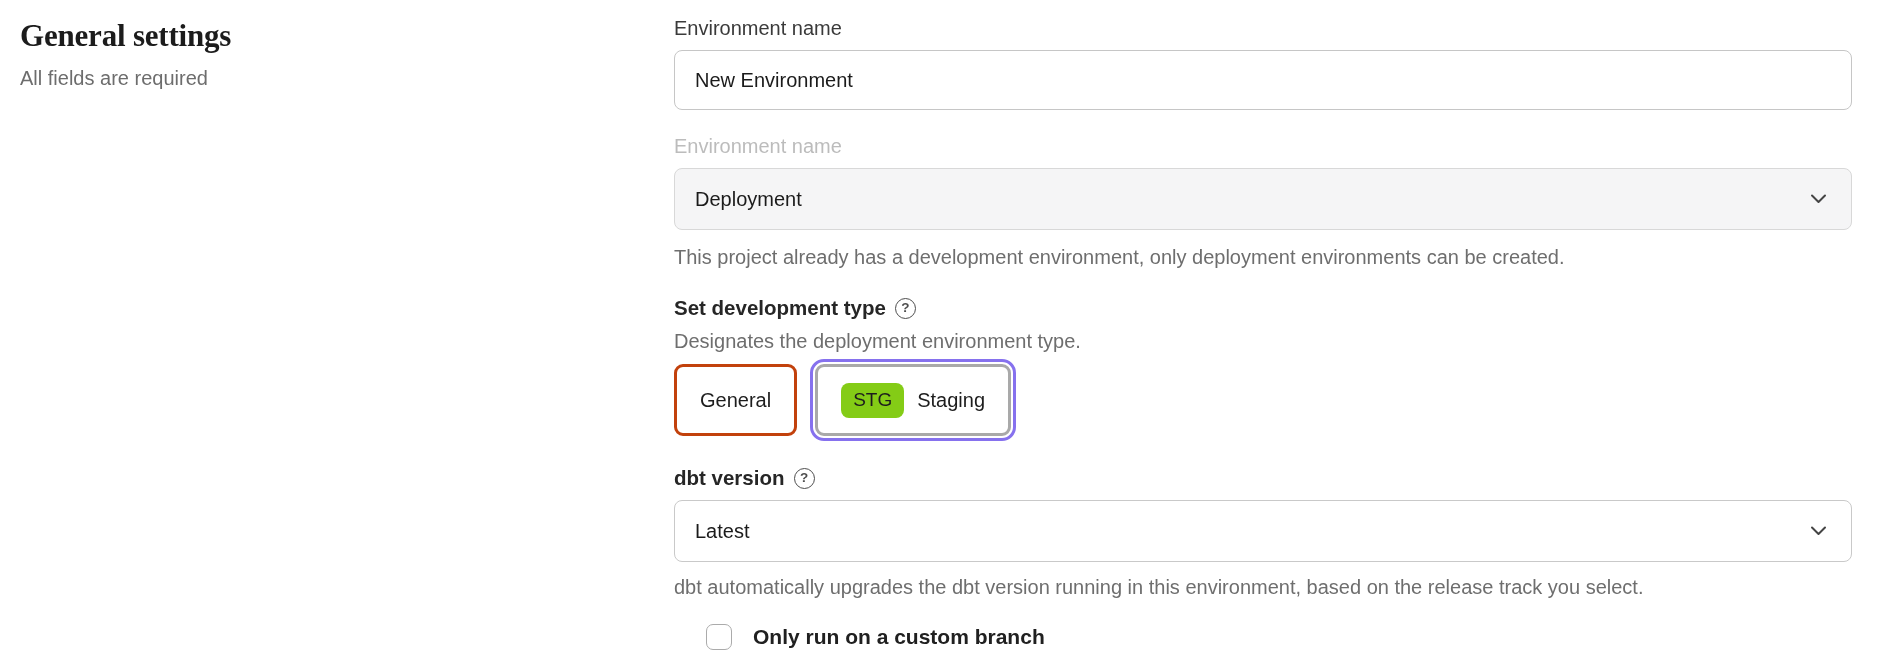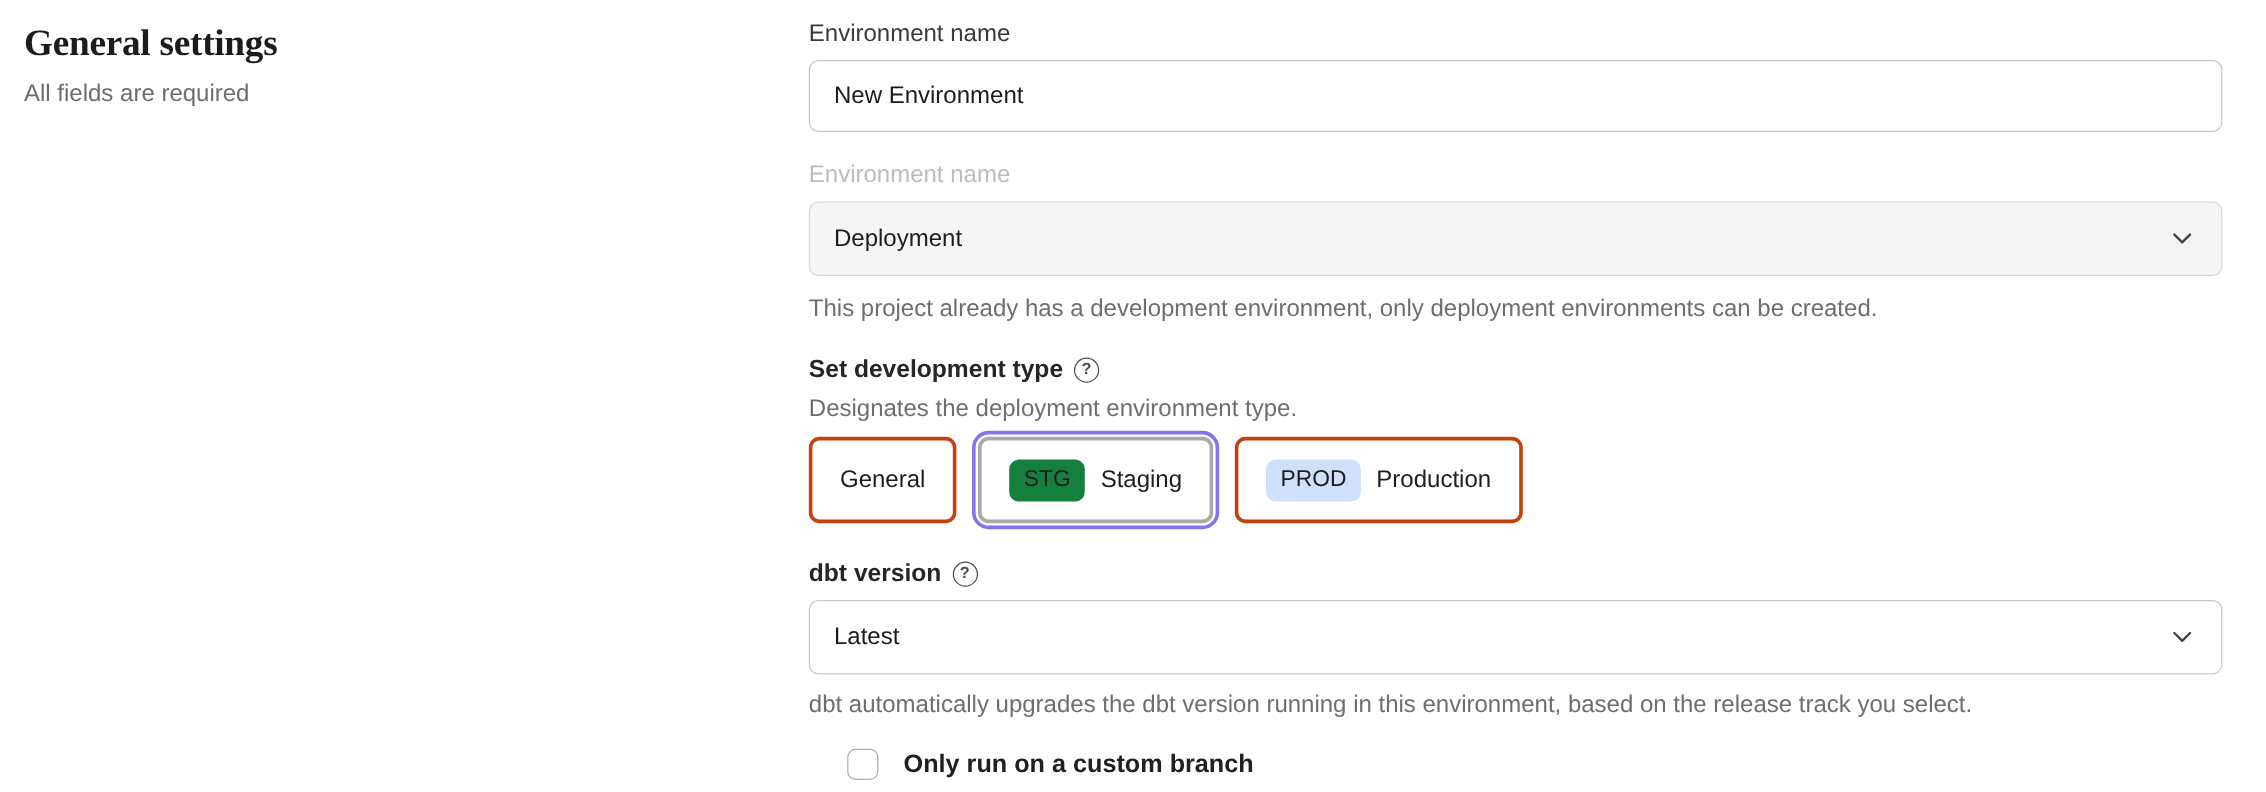--- a/index.html
+++ b/index.html
@@ -73,21 +73,21 @@
     border-color: #a9a9a9;
     outline: 3px solid #8671ee;
     outline-offset: 2px;
     margin: 0 4px;
   }
   .badge {
     display: inline-flex; align-items: center;
     height: 35px; padding: 0 12px; border-radius: 8px;
     font-size: 19px; font-weight: 500; color: #1d1d1d;
   }
-  .badge.stg { background: #15803d; }
+  .badge.stg { background: #84cc16; }
   .badge.prod { background: #cfe0fb; }
 
   .checkbox-row { margin-top: 24px; display: flex; align-items: center; gap: 21px; padding-left: 32px; }
   .checkbox {
     appearance: none; -webkit-appearance: none;
     width: 26px; height: 26px; flex: 0 0 26px;
     border: 1px solid #ababab; border-radius: 7px;
     background: #ffffff; cursor: pointer;
   }
   .checkbox-label { font-size: 21px; font-weight: 600; color: #202020; cursor: pointer; }
@@ -125,24 +125,20 @@
     <div class="section-desc">Designates the deployment environment type.</div>
 
     <div class="chip-row">
       <button class="chip">
         <span>General</span>
       </button>
       <button class="chip selected">
         <span class="badge stg">STG</span>
         <span>Staging</span>
       </button>
-      <button class="chip">
-        <span class="badge prod">PROD</span>
-        <span>Production</span>
-      </button>
     </div>
 
     <div class="section-heading version">
       <span>dbt version</span>
       <span class="help-icon">?</span>
     </div>
     <div class="select">
       <span>Latest</span>
       <span class="chev">
         <svg width="17" height="11" viewBox="0 0 17 11">

